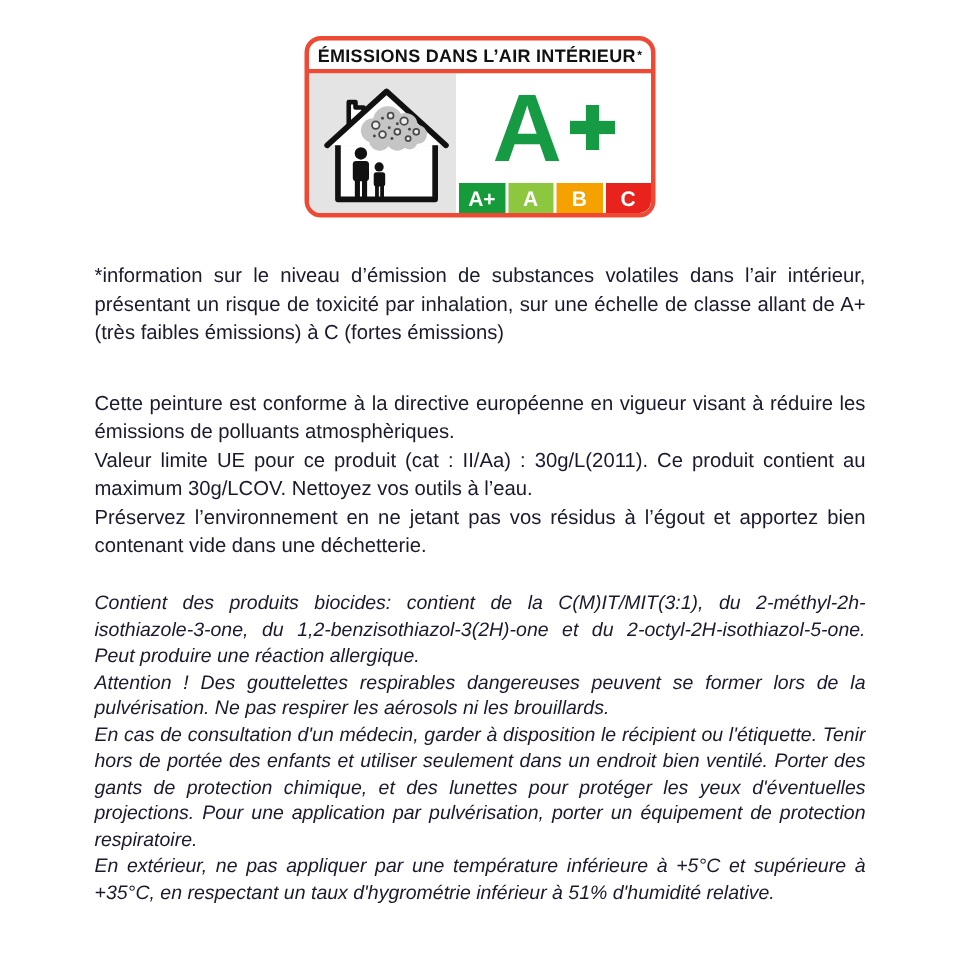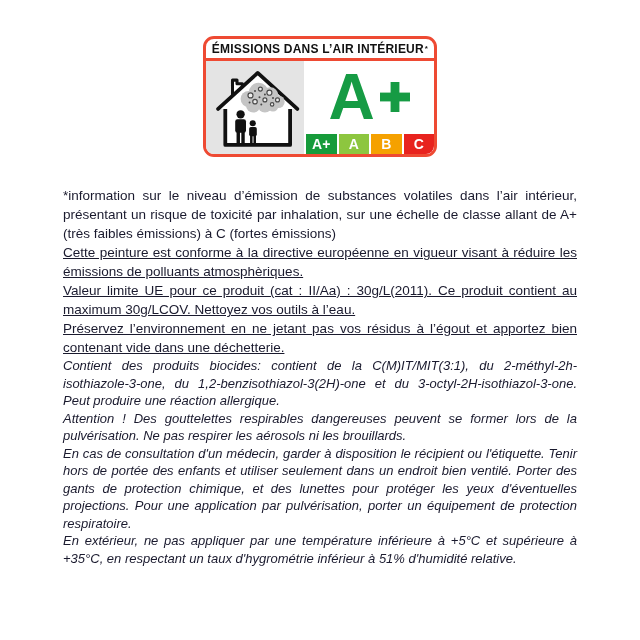--- a/index.html
+++ b/index.html
@@ -9,21 +9,21 @@
     --text:#1a1a2e;
   }
   *{margin:0;padding:0;box-sizing:border-box;}
   html,body{background:#ffffff;}
   body{
     width:640px;height:640px;
     font-family:"Liberation Sans","DejaVu Sans",sans-serif;
     color:var(--text);
     overflow:hidden;
   }
-  .page{width:640px;height:640px;padding-top:36px;}
+  .page{width:640px;height:640px;padding-top:24px;}
 
   
   .label-box{
     width:234px;height:121px;
     margin:0 auto;
     border:3px solid var(--border);
     border-radius:11px;
     overflow:hidden;
     background:#fff;
   }
@@ -72,22 +72,22 @@
   .text-col p{
     text-align:justify;
     hyphens:auto;
     -webkit-hyphens:auto;
   }
   .footnote-block p,
   .regulatory-block p{
     font-size:13.5px;line-height:19px;
     font-weight:500;
   }
-  .footnote-block{margin-bottom:0;}
-  .regulatory-block{text-decoration:underline;}
+  .footnote-block{margin-bottom:28px;}
+  .regulatory-block{margin-bottom:20px;}
   .safety-block p{
     font-size:13px;line-height:17.5px;
     font-style:italic;font-weight:500;
   }
 </style>
 </head>
 <body>
 
 <div class="page">
 
@@ -169,20 +169,20 @@
   <div class="text-col">
     <div class="footnote-block">
       <p>*information sur le niveau d’émission de substances volatiles dans l’air intérieur, présentant un risque de toxicité par inhalation, sur une échelle de classe allant de A+ (très faibles émissions) à C (fortes émissions)</p>
     </div>
     <div class="regulatory-block">
         <p>Cette peinture est conforme à la directive européenne en vigueur visant à réduire les émissions de polluants atmosphèriques.</p>
         <p>Valeur limite UE pour ce produit (cat : II/Aa) : 30g/L(2011). Ce produit contient au maximum 30g/LCOV. Nettoyez vos outils à l’eau.</p>
         <p>Préservez l’environnement en ne jetant pas vos résidus à l’égout et apportez bien contenant vide dans une déchetterie.</p>
       </div>
     <div class="safety-block">
-        <p>Contient des produits biocides: contient de la C(M)IT/MIT(3:1), du 2-méthyl-2h-isothiazole-3-one, du 1,2-benzisothiazol-3(2H)-one et du 3-octyl-2H-isothiazol-3-one. Peut produire une réaction allergique.</p>
+        <p>Contient des produits biocides: contient de la C(M)IT/MIT(3:1), du 2-méthyl-2h-isothiazole-3-one, du 1,2-benzisothiazol-3(2H)-one et du 2-octyl-2H-isothiazol-5-one. Peut produire une réaction allergique.</p>
         <p>Attention ! Des gouttelettes respirables dangereuses peuvent se former lors de la pulvérisation. Ne pas respirer les aérosols ni les brouillards.</p>
         <p>En cas de consultation d'un médecin, garder à disposition le récipient ou l'étiquette. Tenir hors de portée des enfants et utiliser seulement dans un endroit bien ventilé. Porter des gants de protection chimique, et des lunettes pour protéger les yeux d'éventuelles projections. Pour une application par pulvérisation, porter un équipement de protection respiratoire.</p>
         <p>En extérieur, ne pas appliquer par une température inférieure à +5°C et supérieure à +35°C, en respectant un taux d'hygrométrie inférieur à 51% d'humidité relative.</p>
       </div>
   </div>
 
 </div>
 
 </body></html>

